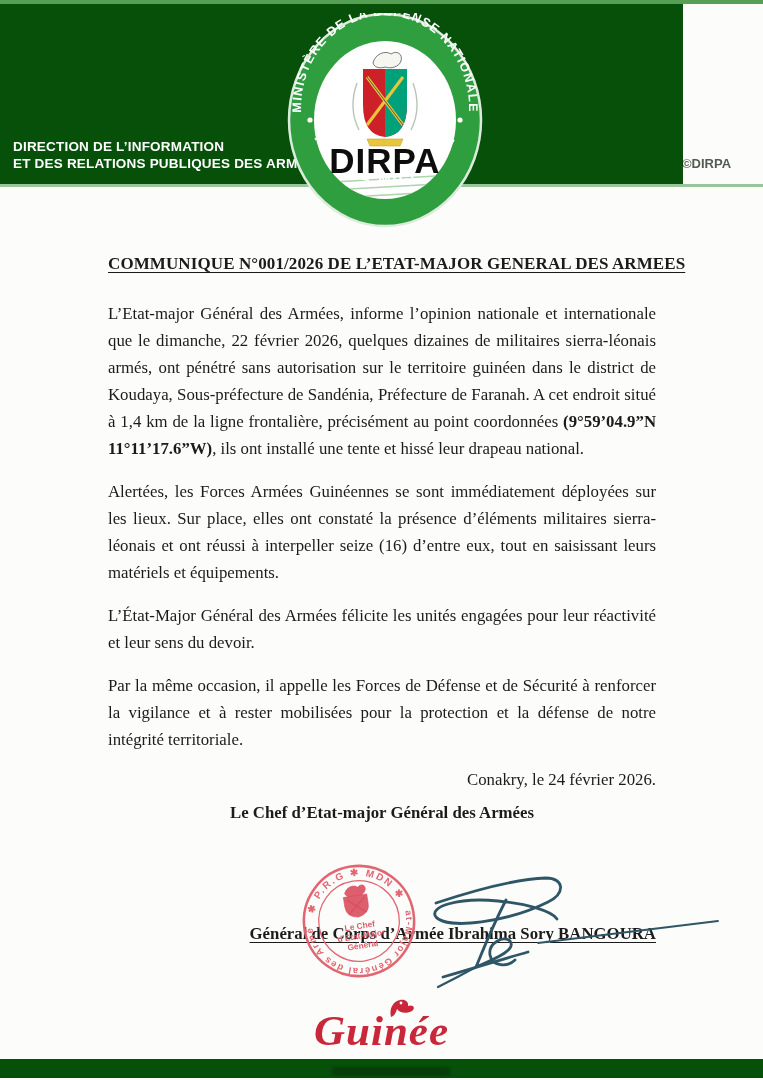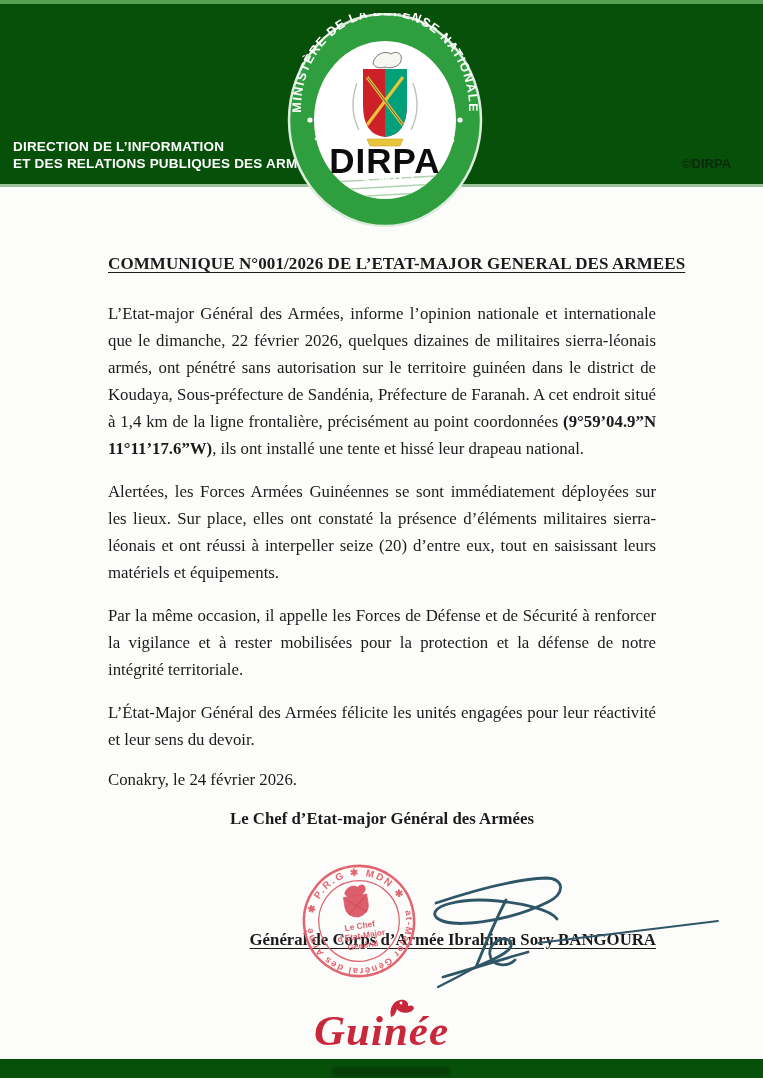--- a/index.html
+++ b/index.html
@@ -2,21 +2,21 @@
 <html><head>
 <meta charset="utf-8">
 <style>
   html,body{margin:0;padding:0;background:#888;}
   .page{
     position:relative;width:763px;height:1080px;margin:0 auto;
     background:#fcfcfa;overflow:hidden;
     font-family:"Liberation Serif", serif;color:#1b1b1b;
   }
   
-  .banner{position:absolute;left:0;top:0;width:763px;height:184px;background:#06500a;}
+  .banner{position:absolute;left:0;top:0;width:683px;height:184px;background:#06500a;}
   .banner-topstrip{position:absolute;left:0;top:0;width:763px;height:4px;background:#55a055;}
   .banner-bottomedge{position:absolute;left:0;top:184px;width:763px;height:3px;background:#9cc49c;}
   .dept{
     position:absolute;left:13px;top:139px;color:#ffffff;
     font-family:"Liberation Sans", sans-serif;font-weight:bold;
     font-size:13.5px;line-height:16.5px;letter-spacing:.2px;
   }
   .copyright{
     position:absolute;left:682px;top:156px;color:rgba(15,26,15,.72);
     font-family:"Liberation Sans", sans-serif;font-weight:bold;font-size:13px;text-align:right;
@@ -26,21 +26,21 @@
   .doc{
     position:absolute;left:108px;top:250px;width:548px;
     font-size:16.8px;line-height:27px;
   }
   .doc-title{
     text-align:left;font-weight:bold;white-space:nowrap;
     text-decoration:underline;text-underline-offset:3px;
     margin:0 0 23px 0;font-size:17px;letter-spacing:.1px;
   }
   .body-para{margin:16px 0 13px 0;text-align:justify;}
-  .dateline{margin:8px 0 12px 0;text-align:left;}
+  .dateline{margin:8px 0 6px 0;text-align:right;}
   .signer-title{margin:0;text-align:center;font-weight:bold;}
   .sig-spacer{height:94px;}
   .signer-name{
     margin:0;text-align:right;font-weight:bold;
     text-decoration:underline;text-underline-offset:3px;
   }
   
   .stamp{position:absolute;left:300px;top:862px;width:118px;height:118px;transform:rotate(-9deg);}
   .signature{position:absolute;left:388px;top:845px;width:332px;height:160px;}
   
@@ -108,26 +108,26 @@
     <circle cx="23" cy="107" r="2.6" fill="#ffffff"></circle>
     <circle cx="173" cy="107" r="2.6" fill="#ffffff"></circle>
     <text x="98" y="160" text-anchor="middle" font-family="Liberation Sans, sans-serif" font-weight="bold" font-size="35" letter-spacing="1" fill="#0d0d0d">DIRPA</text>
   </svg>
 
   <div class="doc">
     <p class="doc-title">COMMUNIQUE N°001/2026 DE L’ETAT-MAJOR GENERAL DES ARMEES</p>
 
     <p class="body-para"><span>L’Etat-major Général des Armées, informe l’opinion nationale et internationale que le dimanche, 22 février 2026, quelques dizaines de militaires sierra-léonais armés, ont pénétré sans autorisation sur le territoire guinéen dans le district de Koudaya, Sous-préfecture de Sandénia, Préfecture de Faranah. A cet endroit situé à 1,4 km de la ligne frontalière, précisément au point coordonnées </span><b>(9°59’04.9”N 11°11’17.6”W)</b><span>, ils ont installé une tente et hissé leur drapeau national.</span></p>
 
-    <p class="body-para"><span>Alertées, les Forces Armées Guinéennes se sont immédiatement déployées sur les lieux. Sur place, elles ont constaté la présence d’éléments militaires sierra-léonais et ont réussi à interpeller seize (20) d’entre eux, tout en saisissant leurs matériels et équipements.</span></p>
+    <p class="body-para"><span>Alertées, les Forces Armées Guinéennes se sont immédiatement déployées sur les lieux. Sur place, elles ont constaté la présence d’éléments militaires sierra-léonais et ont réussi à interpeller seize (16) d’entre eux, tout en saisissant leurs matériels et équipements.</span></p>
 
 
+    <p class="body-para"><span>L’État-Major Général des Armées félicite les unités engagées pour leur réactivité et leur sens du devoir.</span></p>
+
     <p class="body-para"><span>Par la même occasion, il appelle les Forces de Défense et de Sécurité à renforcer la vigilance et à rester mobilisées pour la protection et la défense de notre intégrité territoriale.</span></p>
-
-    <p class="body-para"><span>L’État-Major Général des Armées félicite les unités engagées pour leur réactivité et leur sens du devoir.</span></p>
 
     <p class="dateline">Conakry, le 24 février 2026.</p>
 
     <p class="signer-title">Le Chef d’Etat-major Général des Armées</p>
 
     <div class="sig-spacer"></div>
 
     <p class="signer-name">Général de Corps d’Armée Ibrahima Sory BANGOURA</p>
   </div>
 

